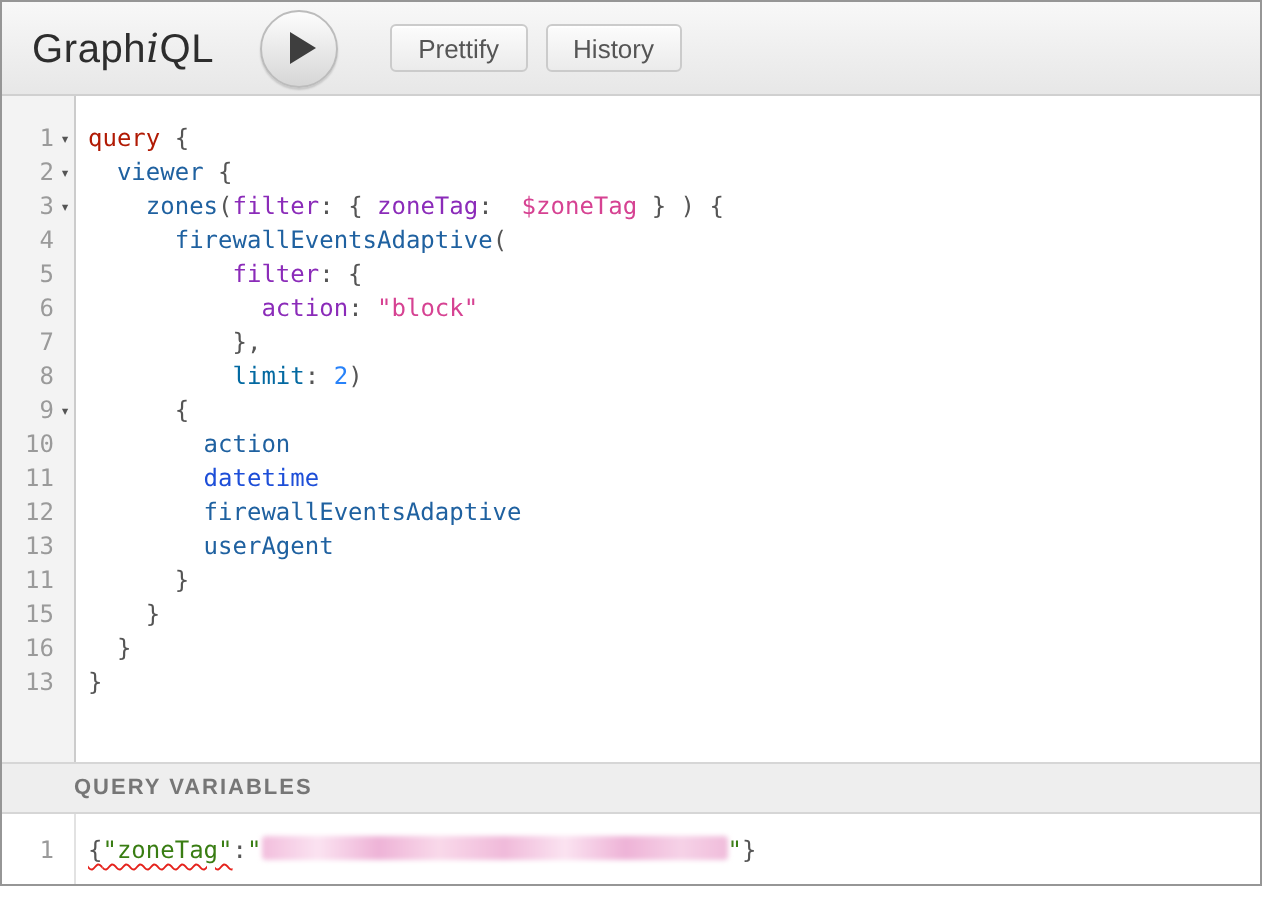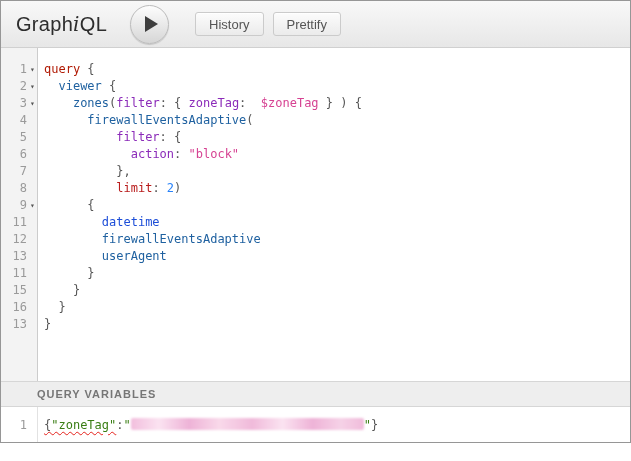--- a/index.html
+++ b/index.html
@@ -98,36 +98,37 @@
 </head>
 <body>
 
 <div class="app">
 
   <div class="toolbar">
     <div class="logo"><span>Graph</span><span class="it">i</span><span>QL</span></div>
     <div class="exec-btn">
       <div class="play-tri"></div>
     </div>
+    <button class="tb-btn">Prettify</button>
     <button class="tb-btn">History</button>
-    <button class="tb-btn">Prettify</button>
   </div>
 
   <div class="editor" id="query-editor">
     <div class="gutter-strip"></div>
     <div id="query-lines">
         <div class="cm-line"><span class="ln">1</span><span class="fold">▾</span><span class="code"><span style="color: rgb(177, 26, 4); margin-top: 16px;">query</span><span style="color: rgb(85, 85, 85);"> {</span></span></div>
         <div class="cm-line"><span class="ln">2</span><span class="fold">▾</span><span class="code"><span style="color: rgb(0, 0, 0);">  </span><span style="color: rgb(31, 97, 160);">viewer</span><span style="color: rgb(85, 85, 85);"> {</span></span></div>
         <div class="cm-line"><span class="ln">3</span><span class="fold">▾</span><span class="code"><span style="color: rgb(0, 0, 0);">    </span><span style="color: rgb(31, 97, 160);">zones</span><span style="color: rgb(85, 85, 85);">(</span><span style="color: rgb(139, 43, 185);">filter</span><span style="color: rgb(85, 85, 85);">: { </span><span style="color: rgb(139, 43, 185);">zoneTag</span><span style="color: rgb(85, 85, 85);">:</span><span style="color: rgb(0, 0, 0);">  </span><span style="color: rgb(214, 66, 146);">$zoneTag</span><span style="color: rgb(85, 85, 85);"> } ) {</span></span></div>
         <div class="cm-line"><span class="ln">4</span><span class="fold"></span><span class="code"><span style="color: rgb(0, 0, 0);">      </span><span style="color: rgb(31, 97, 160);">firewallEventsAdaptive</span><span style="color: rgb(85, 85, 85);">(</span></span></div>
         <div class="cm-line"><span class="ln">5</span><span class="fold"></span><span class="code"><span style="color: rgb(0, 0, 0);">          </span><span style="color: rgb(139, 43, 185);">filter</span><span style="color: rgb(85, 85, 85);">: {</span></span></div>
         <div class="cm-line"><span class="ln">6</span><span class="fold"></span><span class="code"><span style="color: rgb(0, 0, 0);">            </span><span style="color: rgb(139, 43, 185);">action</span><span style="color: rgb(85, 85, 85);">: </span><span style="color: rgb(214, 66, 146);">"block"</span></span></div>
         <div class="cm-line"><span class="ln">7</span><span class="fold"></span><span class="code"><span style="color: rgb(0, 0, 0);">          </span><span style="color: rgb(85, 85, 85);">},</span></span></div>
-        <div class="cm-line"><span class="ln">8</span><span class="fold"></span><span class="code"><span style="color: rgb(0, 0, 0);">          </span><span style="color: #b91c1c;">limit</span><span style="color: rgb(85, 85, 85);">: </span><span style="color: rgb(40, 130, 249);">2</span><span style="color: rgb(85, 85, 85);">)</span></span></div>
+        <div class="cm-line"><span class="ln">8</span><span class="fold"></span><span class="code"><span style="color: rgb(0, 0, 0);">          </span><span style="color: #0369a1;">limit</span><span style="color: rgb(85, 85, 85);">: </span><span style="color: rgb(40, 130, 249);">2</span><span style="color: rgb(85, 85, 85);">)</span></span></div>
         <div class="cm-line"><span class="ln">9</span><span class="fold">▾</span><span class="code"><span style="color: rgb(0, 0, 0);">      </span><span style="color: rgb(85, 85, 85);">{</span></span></div>
+        <div class="cm-line"><span class="ln">10</span><span class="fold"></span><span class="code"><span style="color: rgb(0, 0, 0);">        </span><span style="color: rgb(31, 97, 160);">action</span></span></div>
         <div class="cm-line"><span class="ln">11</span><span class="fold"></span><span class="code"><span style="color: rgb(0, 0, 0);">        </span><span style="color: #1d4ed8;">datetime</span></span></div>
         <div class="cm-line"><span class="ln">12</span><span class="fold"></span><span class="code"><span style="color: rgb(0, 0, 0);">        </span><span style="color: rgb(31, 97, 160);">firewallEventsAdaptive</span></span></div>
         <div class="cm-line"><span class="ln">13</span><span class="fold"></span><span class="code"><span style="color: rgb(0, 0, 0);">        </span><span style="color: rgb(31, 97, 160); margin-top: 12px;">userAgent</span></span></div>
         <div class="cm-line"><span class="ln">11</span><span class="fold"></span><span class="code"><span style="color: rgb(0, 0, 0);">      </span><span style="color: rgb(85, 85, 85);">}</span></span></div>
         <div class="cm-line"><span class="ln">15</span><span class="fold"></span><span class="code"><span style="color: rgb(0, 0, 0);">    </span><span style="color: rgb(85, 85, 85);">}</span></span></div>
         <div class="cm-line"><span class="ln">16</span><span class="fold"></span><span class="code"><span style="color: rgb(0, 0, 0);">  </span><span style="color: rgb(85, 85, 85);">}</span></span></div>
         <div class="cm-line"><span class="ln">13</span><span class="fold"></span><span class="code"><span style="color: rgb(85, 85, 85);">}</span></span></div>
       </div>
   </div>
 

